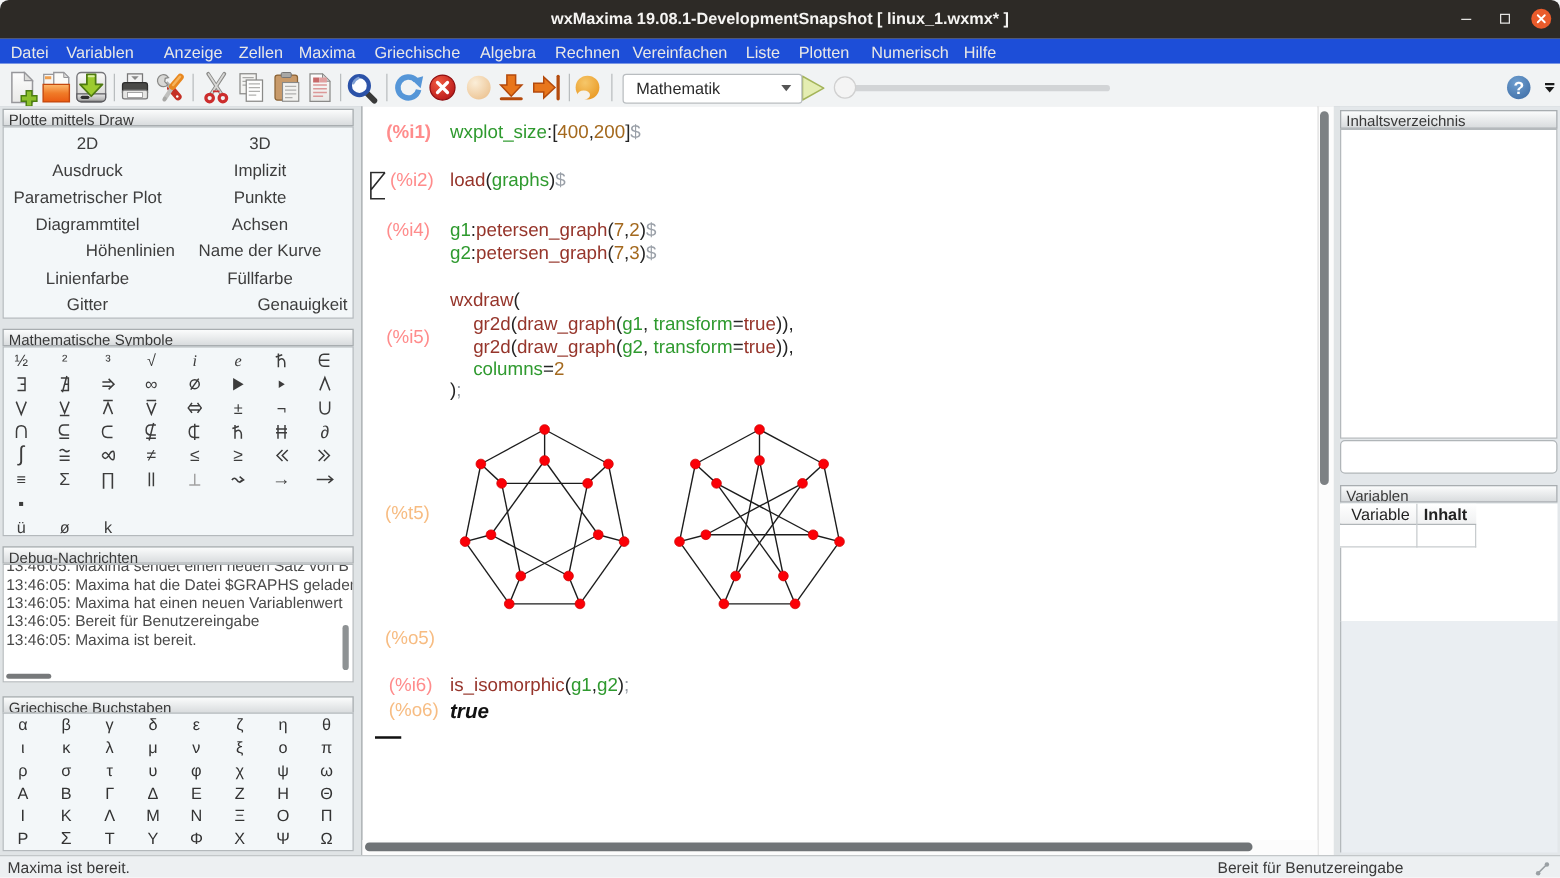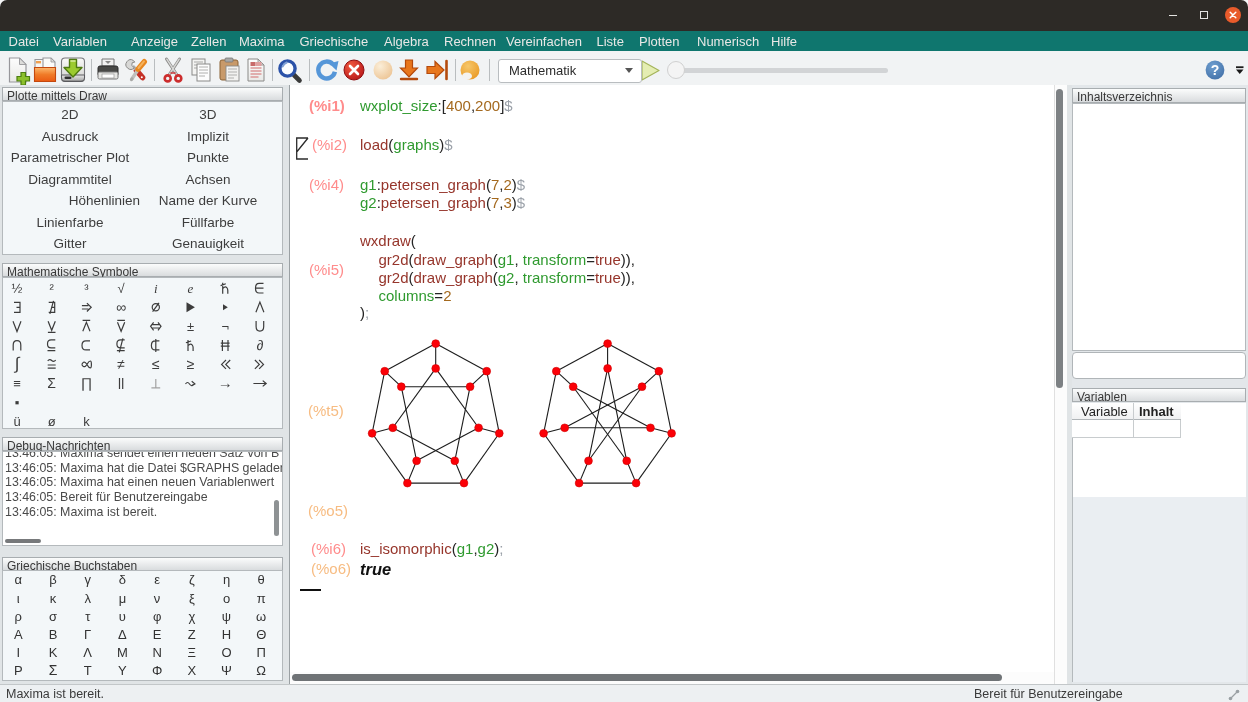--- a/index.html
+++ b/index.html
@@ -1,20 +1,20 @@
 <!DOCTYPE html>
 <html><head><meta charset="utf-8"><style>
 html,body{margin:0;padding:0;}
 body{width:1248px;height:702px;overflow:hidden;position:relative;
   font-family:"Liberation Sans",sans-serif;background:#f5f6f7;}
 .abs{position:absolute;}
 
 #titlebar{left:0;top:0;width:1248px;height:31px;background:#2d2a26;border-radius:7px 7px 0 0;}
 #titlebar .title{width:100%;text-align:center;top:7px;left:0;color:#f5f4f2;font-size:13px;font-weight:bold;}
-#menubar{left:0;top:31px;width:1248px;height:20px;background:#0f766e;text-align:center;}
+#menubar{left:0;top:31px;width:1248px;height:20px;background:#1d4ed8;text-align:center;}
 .mi{position:absolute;top:3px;color:#e9e8e6;font-size:13px;}
 #toolbar{left:0;top:51px;width:1248px;height:34px;background:#f1f3f4;border-bottom:1px solid #c3c7c9;}
 
 #combo{left:498px;top:8px;width:142px;height:22px;background:#fff;border:1px solid #b9bdc0;border-radius:3px;}
 #combo .t{left:10px;top:3px;font-size:13px;color:#2b2b2b;}
 #combo .arr{right:8px;top:8px;width:0;height:0;border-left:4.5px solid transparent;border-right:4.5px solid transparent;border-top:5px solid #555;}
 
 .cap{position:absolute;background:linear-gradient(#fbfcfc,#d9dcde);border:1px solid #a8adb0;color:#383838;font-size:12px;padding-left:4px;box-sizing:border-box;}
 .cap span{position:relative;top:1px;}
 .pane{position:absolute;background:#f3f7f9;border:1px solid #b4b9bc;box-sizing:border-box;}
@@ -37,20 +37,21 @@
 #toc{left:1072px;top:103px;width:174px;height:248px;background:#fff;border:1px solid #b4b9bc;box-sizing:border-box;}
 #tocbox{left:1072px;top:352px;width:174px;height:27px;background:#fff;border:1px solid #b0b5b8;border-radius:4px;box-sizing:border-box;}
 #vartable{left:1072px;top:403px;width:174px;height:94px;background:#fff;border-left:1px solid #b4b9bc;box-sizing:border-box;}
 #varpane{left:1072px;top:497px;width:174px;height:185px;background:#eaeef2;border-left:1px solid #b4b9bc;box-sizing:border-box;}
 
 #statusbar{left:0;top:684px;width:1248px;height:18px;background:#edf0f2;border-top:1px solid #c3c7c9;}
 #statusbar .s{top:2px;font-size:12.5px;color:#3a3a3a;}
 </style></head>
 <body>
 <div id="titlebar" class="abs">
+    <div class="title abs">wxMaxima 19.08.1-DevelopmentSnapshot  [ linux_1.wxmx* ]</div>
 <div class="abs" style="left:1169px;top:14.5px;width:8px;height:1.5px;background:#e4e3e1;"></div>
 <div class="abs" style="left:1199.5px;top:11px;width:8px;height:8px;border:1.3px solid #e4e3e1;box-sizing:border-box;"></div>
 <div class="abs" style="left:1224.5px;top:7px;width:16px;height:16px;border-radius:50%;background:#e95b2b;"></div>
 <svg class="abs" style="left:1224.5px;top:7px;" width="16" height="16">
       <path d="M5.2 5.2 L10.8 10.8 M10.8 5.2 L5.2 10.8" stroke="#fff" stroke-width="1.5" stroke-linecap="round"></path>
     </svg>
 </div>
 <div id="menubar" class="abs">
 <div class="mi" style="left:8.5px;">Datei</div>
 <div class="mi" style="left:53px;">Variablen</div>
@@ -255,21 +256,21 @@
 <div class="btncell" style="left:138px;top:129px;width:140px;">Implizit</div>
 <div class="btncell" style="left:0px;top:150px;width:140px;">Parametrischer Plot</div>
 <div class="btncell" style="left:138px;top:150px;width:140px;">Punkte</div>
 <div class="btncell" style="left:0px;top:172px;width:140px;">Diagrammtitel</div>
 <div class="btncell" style="left:138px;top:172px;width:140px;">Achsen</div>
 <div class="btncell" style="left:0px;top:193px;width:140px;text-align:right;">Höhenlinien</div>
 <div class="btncell" style="left:138px;top:193px;width:140px;">Name der Kurve</div>
 <div class="btncell" style="left:0px;top:215px;width:140px;">Linienfarbe</div>
 <div class="btncell" style="left:138px;top:215px;width:140px;">Füllfarbe</div>
 <div class="btncell" style="left:0px;top:236px;width:140px;">Gitter</div>
-<div class="btncell" style="left:138px;top:236px;width:140px;">Genauigkeit</div>
+<div class="btncell" style="left:138px;top:236px;width:140px;text-align:right;">Genauigkeit</div>
 </div>
 
 <div class="cap" style="left:2px;top:263px;width:281px;height:14px;"><span>Mathematische Symbole</span></div>
 <div class="pane" style="left:2px;top:277px;width:281px;height:152px;"></div>
 <svg class="abs" style="left:2px;top:277px;" width="281" height="152" viewBox="0 0 281 152">
 <g fill="#3c3c3c" font-size="13px" font-family="Liberation Sans" text-anchor="middle">
 <text x="15.0" y="15.8">½</text>
 <text x="49.7" y="15.8">²</text>
 <text x="84.4" y="15.8">³</text>
 <text x="119.1" y="15.8">√</text>

